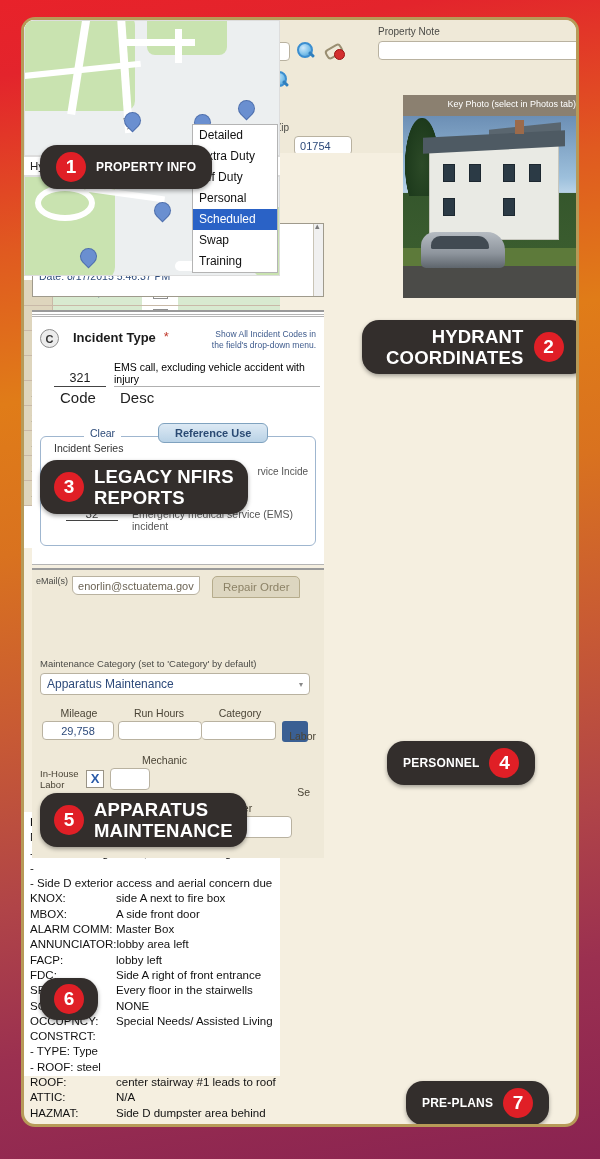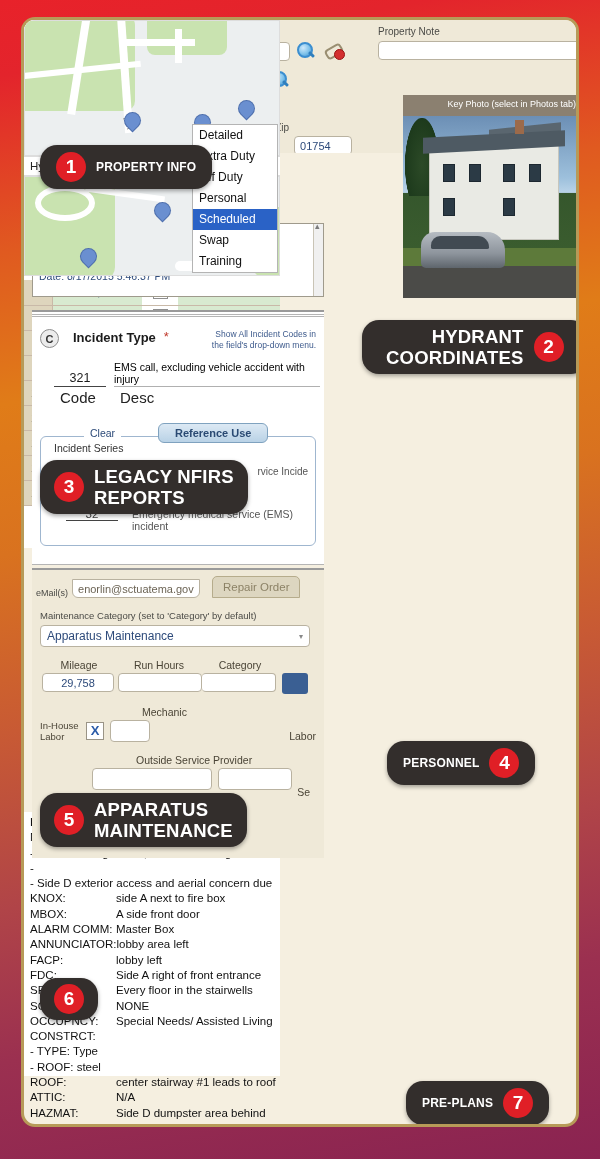--- a/index.html
+++ b/index.html
@@ -387,27 +387,27 @@
       <div class="refbtn" style="position:absolute; left:118px; top:-13px;">Reference Use</div>
       <div style="position:absolute; left:14px; top:6px; font-size:10.5px; color:#333;">Incident Series</div>
       <div style="position:absolute; right:8px; top:30px; font-size:10px; color:#555;">rvice Incide</div>
       <div style="position:absolute; left:26px; top:72px; width:52px; text-align:center; border-bottom:1.5px solid #444; font-size:11.5px; color:#444;">32</div>
       <div style="position:absolute; left:92px; top:72px; font-size:10.5px; color:#555;">Emergency medical service (EMS) incident</div>
     </div>
     <div class="rule2" style="margin:18px 0 0 0;"></div>
   </div>
 
   <div class="pane" id="appar">
-    <div style="display:flex; align-items:flex-end; padding:6px 0 0 4px;">
+    <div style="display:flex; align-items:flex-start; padding:6px 0 0 4px;">
       <span class="lbl" style="font-size:9px;">eMail(s)</span>
       <span class="fld" style="width:128px; margin-left:4px; color:#6c6455; border-radius:0 0 6px 6px;">enorlin@sctuatema.gov</span>
       <span class="repair-tab" style="margin-left:12px;">Repair Order</span>
     </div>
 
-    <div style="padding:12px 0 0 8px;">
+    <div style="padding:12px 0 0 8px;margin-top:48px;">
       <div class="lbl" style="font-size:9.5px;">Maintenance Category (set to 'Category' by default)</div>
       <div class="combo" style="width:270px; margin-top:4px;justify-content:space-between;">
         <span>Apparatus Maintenance</span>
         <span class="caret">▾</span>
       </div>
     </div>
 
     <div style="display:flex; padding:12px 0 0 10px; font-size:10.5px; color:#4a4436;">
       <div style="width:74px; text-align:center;">Mileage</div>
       <div style="width:86px; text-align:center;">Run Hours</div>

